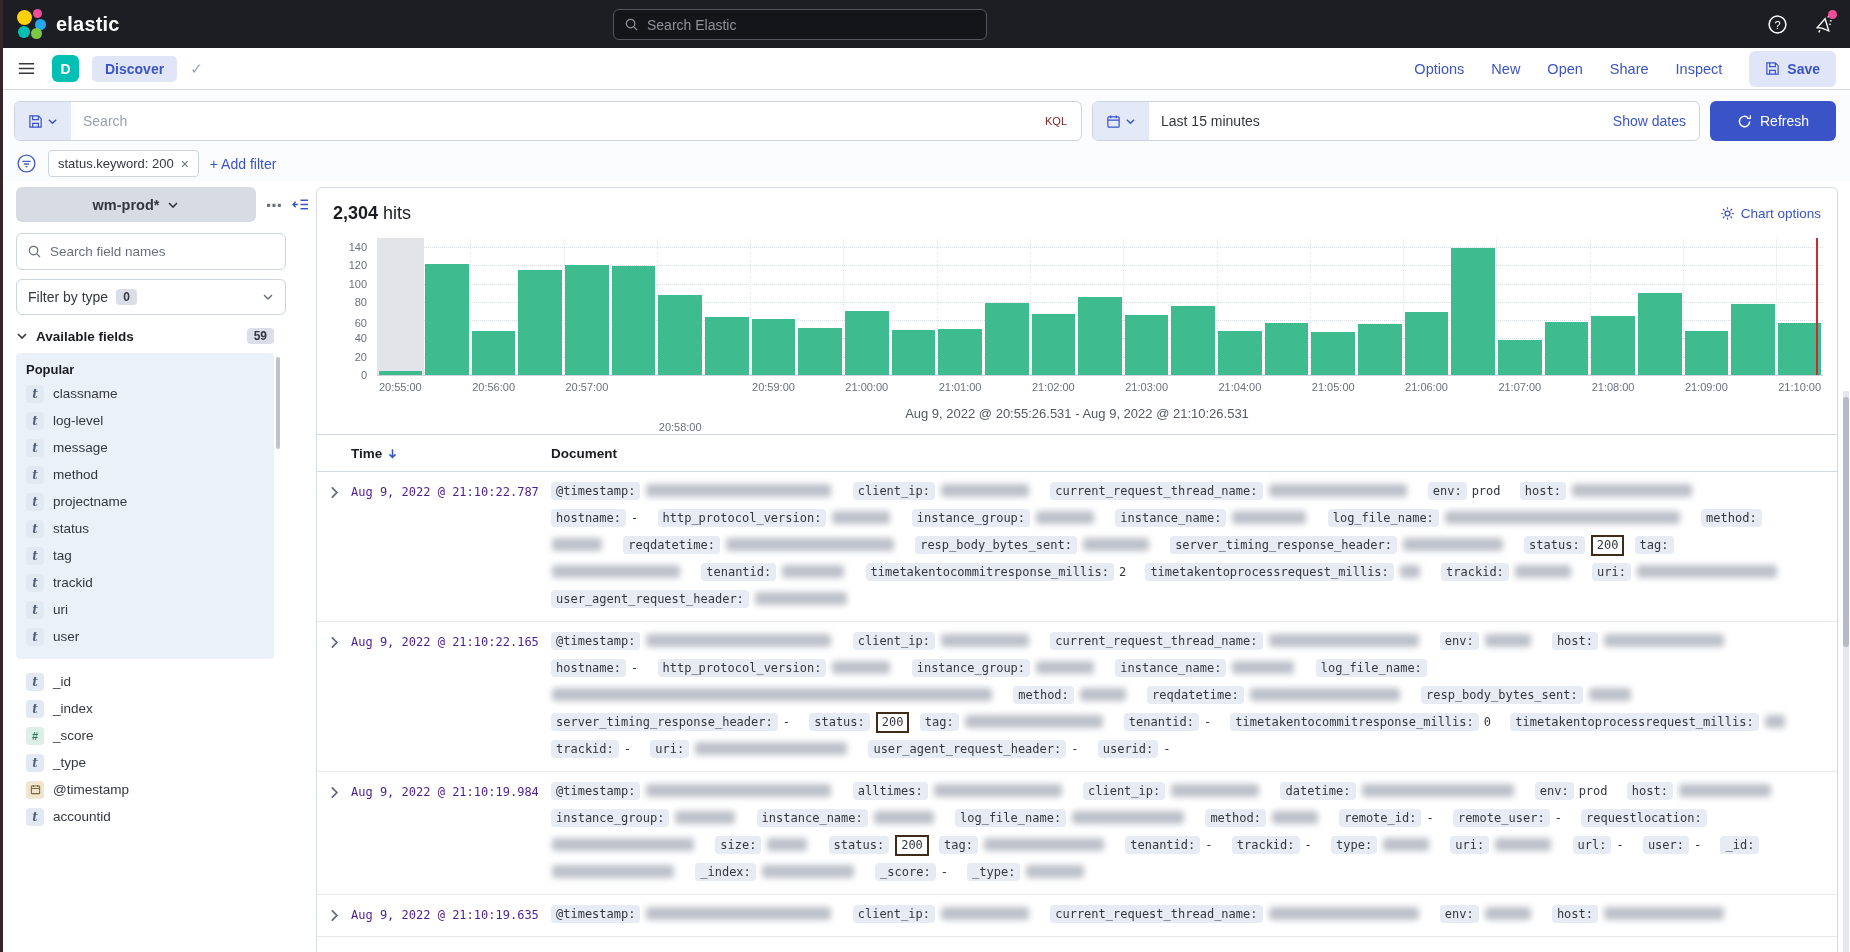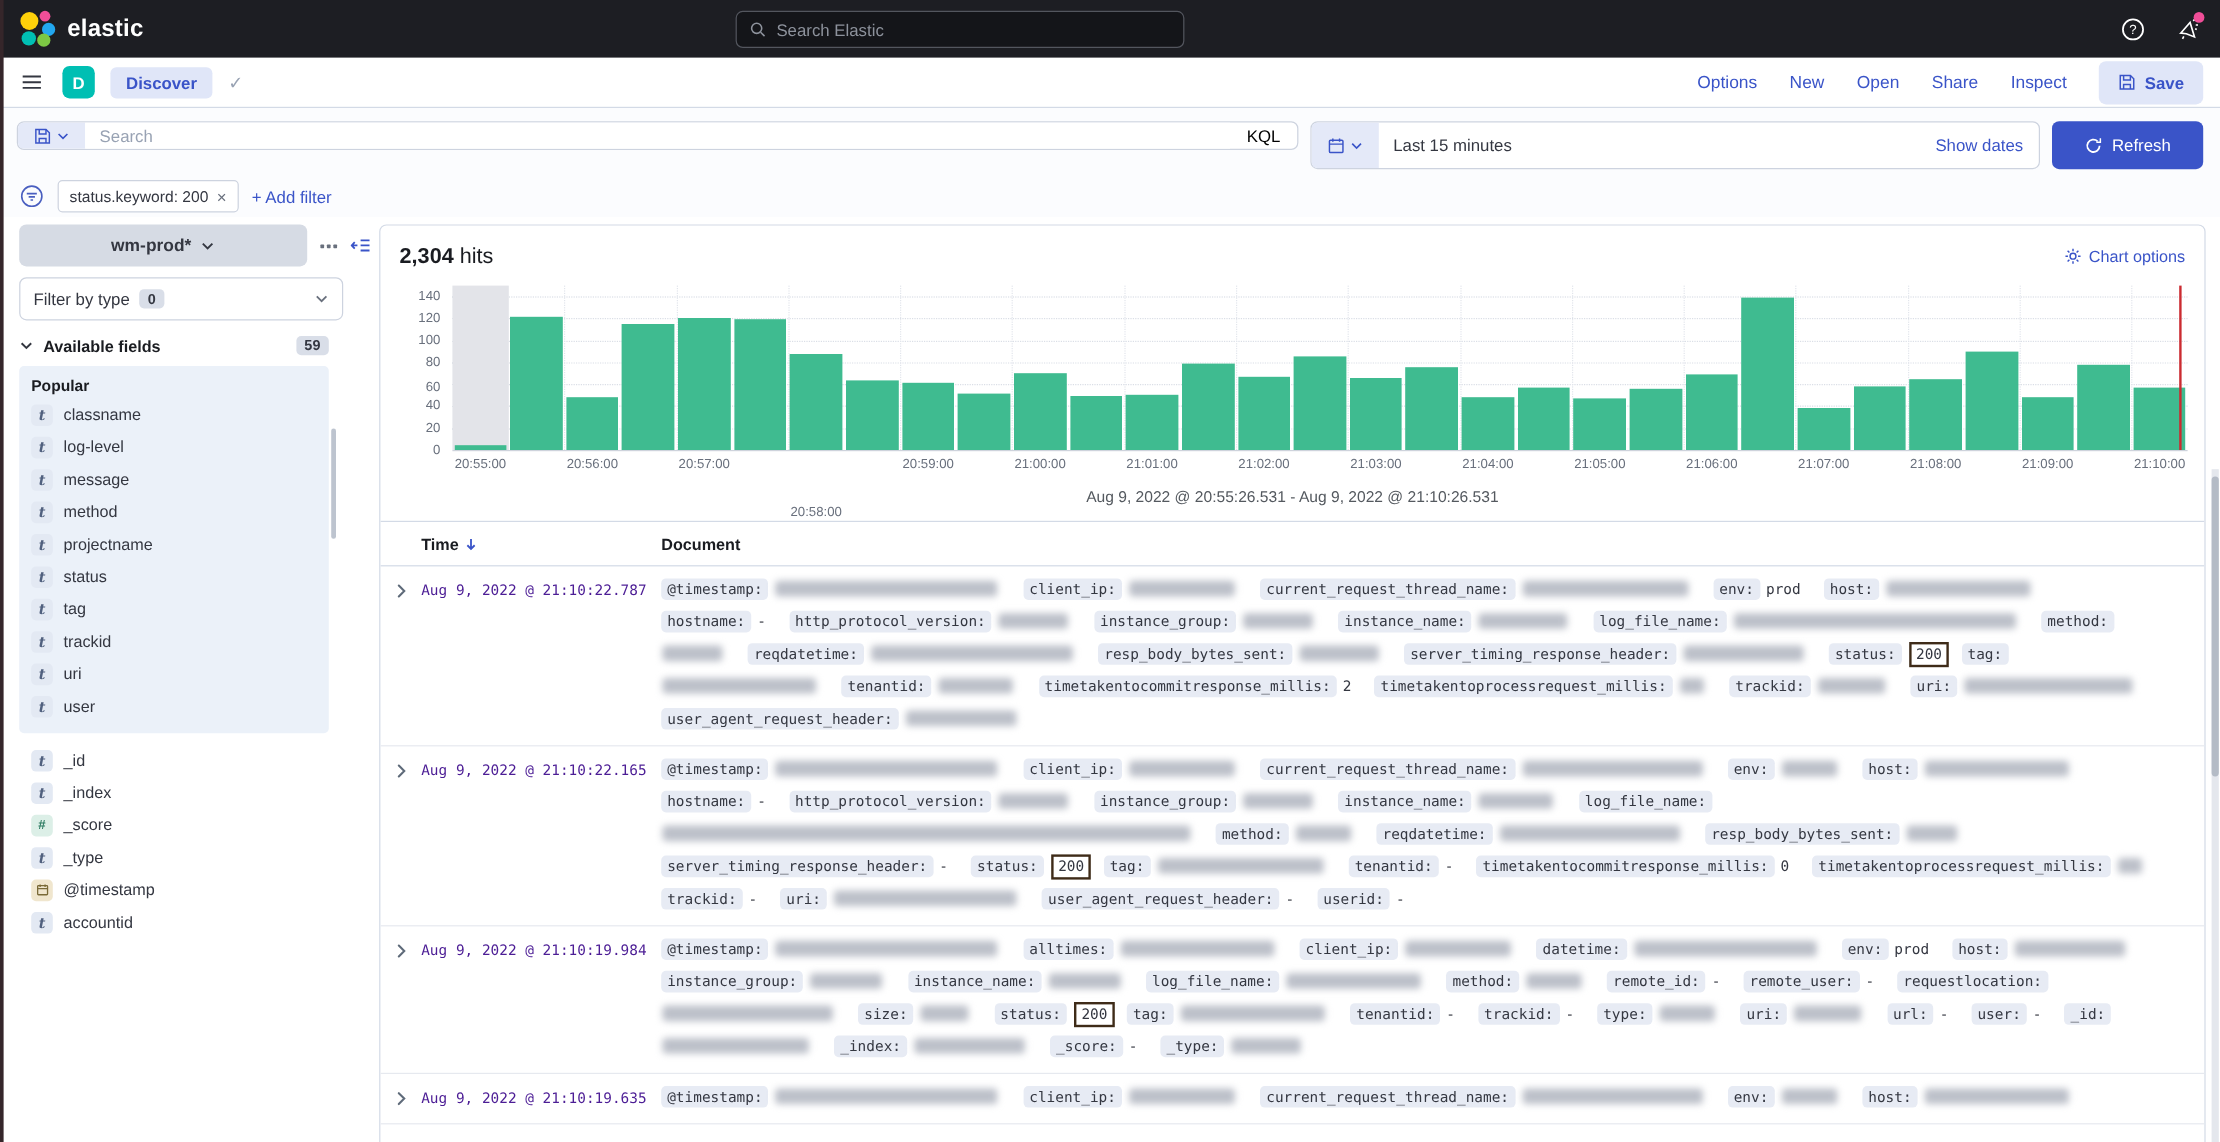--- a/index.html
+++ b/index.html
@@ -31,25 +31,25 @@
   .app-badge { width:27px; height:27px; border-radius:6px; background:#00BFB3; color:#fff; font-weight:700; font-size:14px; display:flex; align-items:center; justify-content:center; margin-left:14px; }
   .app-chip { margin-left:13px; background:#E0E6F8; color:#3A54C8; font-weight:600; font-size:14px; padding:5px 13px; border-radius:5px; cursor:pointer; }
   .nav-check { margin-left:13px; color:#98A2B3; font-size:15px; }
   .nav-right { margin-left:auto; display:flex; align-items:center; gap:27px; }
   .nav-link { color:#3A54C8; font-size:14.5px; cursor:pointer; }
   .save-btn { display:flex; align-items:center; gap:7px; background:#E0E6F8; color:#3A54C8; font-weight:600; font-size:14px; height:36px; padding:0 16px; border-radius:6px; border:0; cursor:pointer; font-family:inherit; }
 
   
   .query-section { background:#FBFCFE; border-bottom:1px solid #E6EAF1; padding:11px 14px 9px; }
   .query-row { display:flex; gap:10px; }
-  .search-control { flex:1; height:24px; border:1px solid #CDD3DF; border-radius:6px; background:#fff; display:flex; overflow:hidden; }
+  .search-control { flex:1; height:40px; border:1px solid #CDD3DF; border-radius:6px; background:#fff; display:flex; overflow:hidden; }
   .prepend { width:56px; background:#E4E9F8; display:flex; align-items:center; justify-content:center; gap:4px; cursor:pointer; color:#3A54C8; }
   .search-control input { flex:1; border:0; outline:none; padding:0 12px; font-size:14px; color:#343741; font-family:"Liberation Sans",sans-serif; }
   .search-control input::placeholder { color:#98A2B3; }
-  .kql { display:flex; align-items:center; padding:0 14px; color:#000000; font-size:14px; cursor:pointer; }
+  .kql { display:flex; align-items:center; padding:0 14px; color:#7f1d1d; font-size:11px; cursor:pointer; }
   .date-control { width:608px; height:40px; border:1px solid #CDD3DF; border-radius:6px; background:#fff; display:flex; overflow:hidden; }
   .range-text { flex:1; display:flex; align-items:center; padding-left:12px; font-size:14px; color:#343741; cursor:pointer; }
   .show-dates { display:flex; align-items:center; padding:0 13px; color:#3A54C8; font-size:14px; cursor:pointer; white-space:nowrap; }
   .refresh-btn { width:126px; height:40px; background:#3A54C8; border:0; border-radius:6px; color:#fff; font-size:14px; font-weight:500; display:flex; align-items:center; justify-content:center; gap:8px; cursor:pointer; font-family:inherit; }
   .filter-row { display:flex; align-items:center; gap:11px; margin-top:9px; padding-left:2px; }
   .filter-chip { display:flex; align-items:center; gap:7px; border:1px solid #CDD3DF; background:#fff; border-radius:4px; height:27px; padding:0 9px; font-size:13px; color:#343741; cursor:pointer; }
   .chip-x { color:#69707D; font-size:14px; cursor:pointer; }
   .add-filter { color:#3A54C8; font-size:14px; cursor:pointer; }
 
   
@@ -261,20 +261,29 @@
               <rect x="11.8" y="6.8" width="3.1" height="3.1" rx="0.6"></rect>
             </svg>
         </span>
         <span>
           <svg width="17" height="17" viewBox="0 0 16 16" fill="none" stroke="#3A54C8" stroke-width="1.4">
               <path d="M8 4h7M8 8h7M8 12h7"></path>
               <path d="M5.5 8H1M3.4 5.4L1 8l2.4 2.6"></path>
             </svg>
         </span>
       </span>
+    </div>
+    <div class="sb-search">
+      <span>
+        <svg width="15" height="15" viewBox="0 0 16 16" fill="none" stroke="#69707D" stroke-width="1.4">
+            <circle cx="7" cy="7" r="4.5"></circle>
+            <path d="M10.5 10.5L14 14"></path>
+          </svg>
+      </span>
+      <input type="text" placeholder="Search field names" style="">
     </div>
     <div class="filter-type">
       <span class="lbl">Filter by type</span>
       <span class="count-badge">0</span>
       <span class="chev">
         <svg width="12" height="12" viewBox="0 0 12 12">
             <path d="M2 4l4 4 4-4" fill="none" stroke="#69707D" stroke-width="1.5"></path>
           </svg>
       </span>
     </div>

